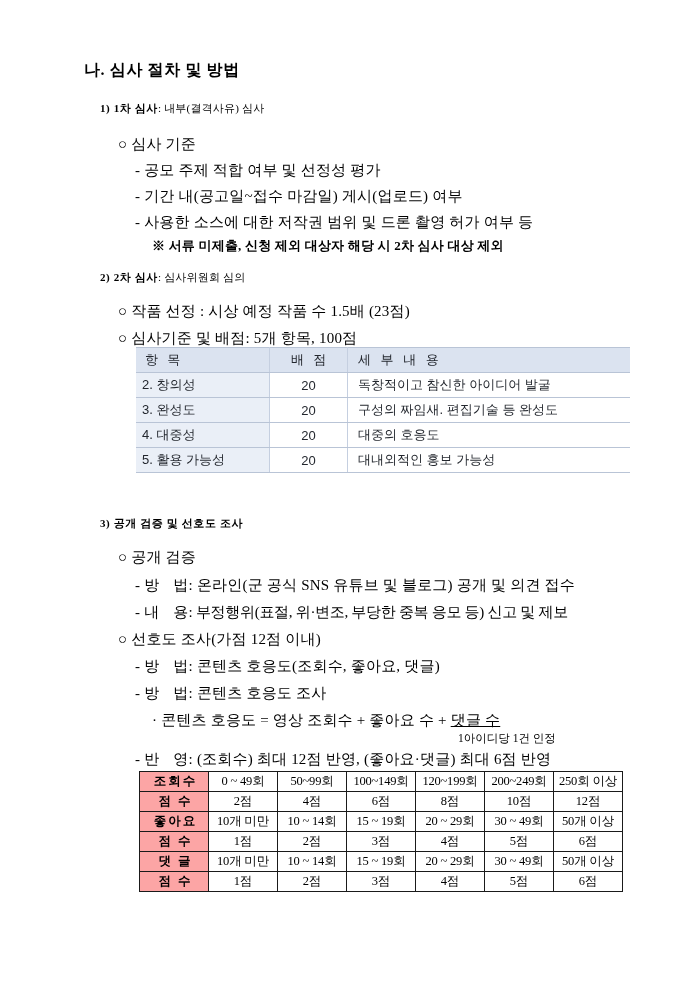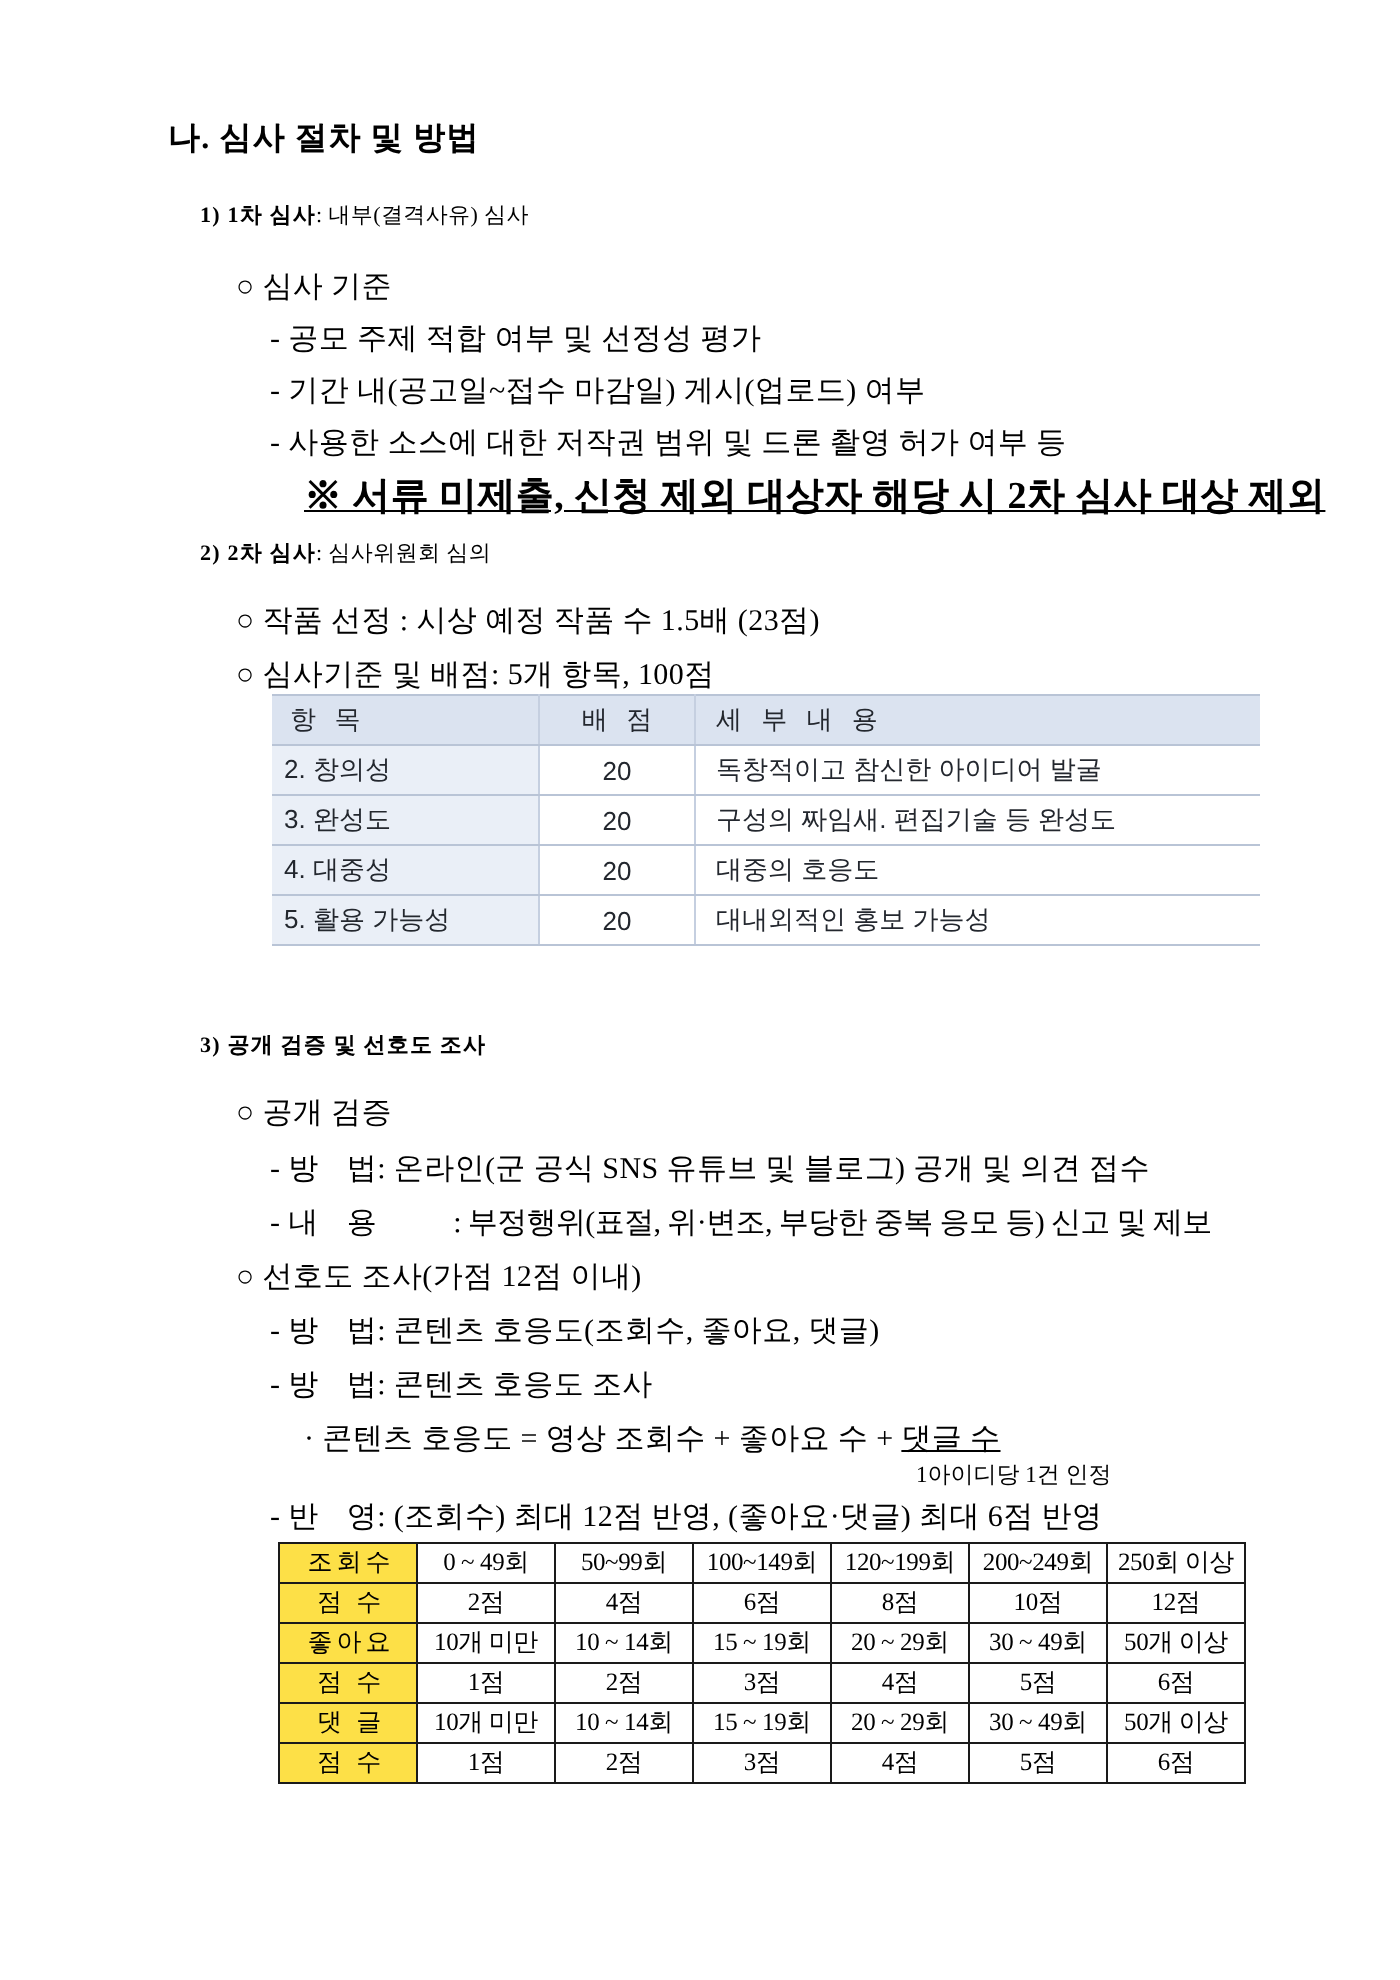--- a/index.html
+++ b/index.html
@@ -53,30 +53,29 @@
     font-size: 15px;
     letter-spacing: 0.2px;
   }
   .lvl-dot {         
     left: 152px;
     font-size: 15px;
     letter-spacing: 0.2px;
   }
   .note-star {       
     left: 152px;
-    font-size: 19px;
+    font-size: 13px;
     font-weight: bold;
     letter-spacing: 0.2px;
-    text-decoration: underline;
   }
   .small-note {
     font-size: 11.5px;
     letter-spacing: 0px;
   }
-  .tight { letter-spacing: -0.3px; margin-left: 38px; }
+  .tight { letter-spacing: -0.3px; }
   .u { text-decoration: underline; }
 
   
   .gap { display: inline-block; width: 14px; }
 
   
   .tbl1 {
     position: absolute;
     left: 136px;
     top: 347px;
@@ -132,22 +131,22 @@
   }
   .tbl2 td {
     border: 1px solid #1a1a1a;
     text-align: center;
     height: 19px;
     padding: 0 1px;
     color: #000;
     letter-spacing: -0.2px;
   }
   .tbl2 .lbl {
-    background: #fde047;
-    font-weight: normal;
+    background: #fca5a5;
+    font-weight: bold;
     width: 69px;
     letter-spacing: 2px;
     padding-left: 4px;
   }
   .tbl2 col.c-data { width: 69px; }
   .tbl2 .nowrap { white-space: nowrap; }
 </style>
 </head>
 <body>
 

